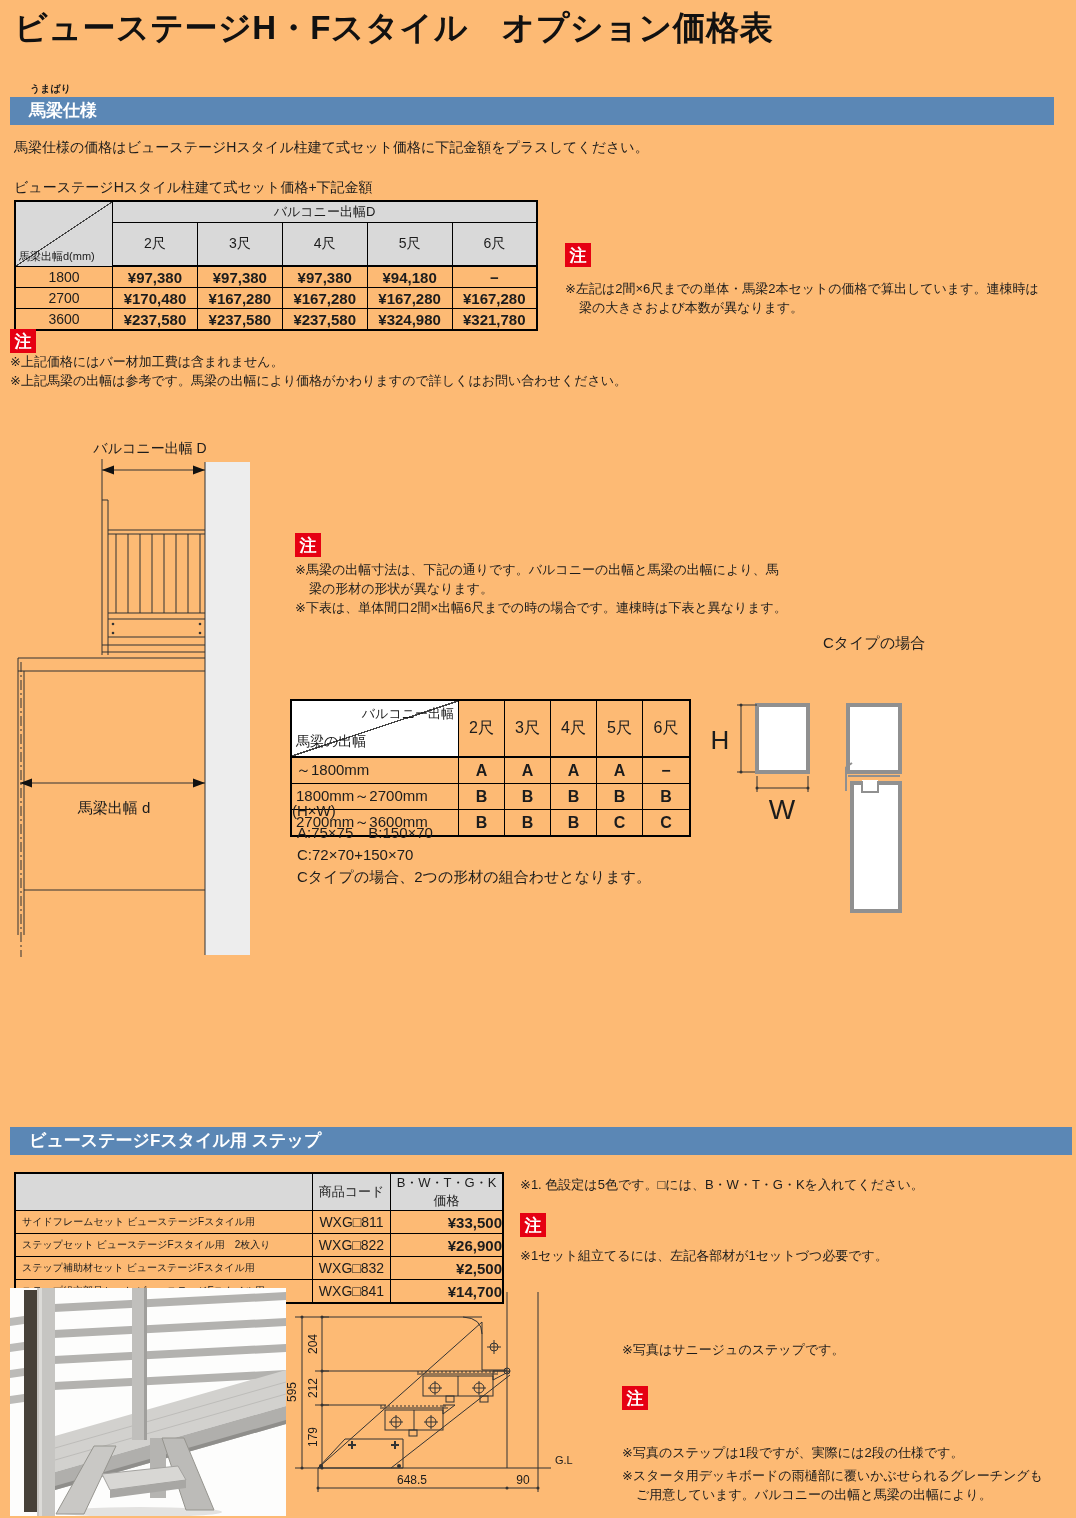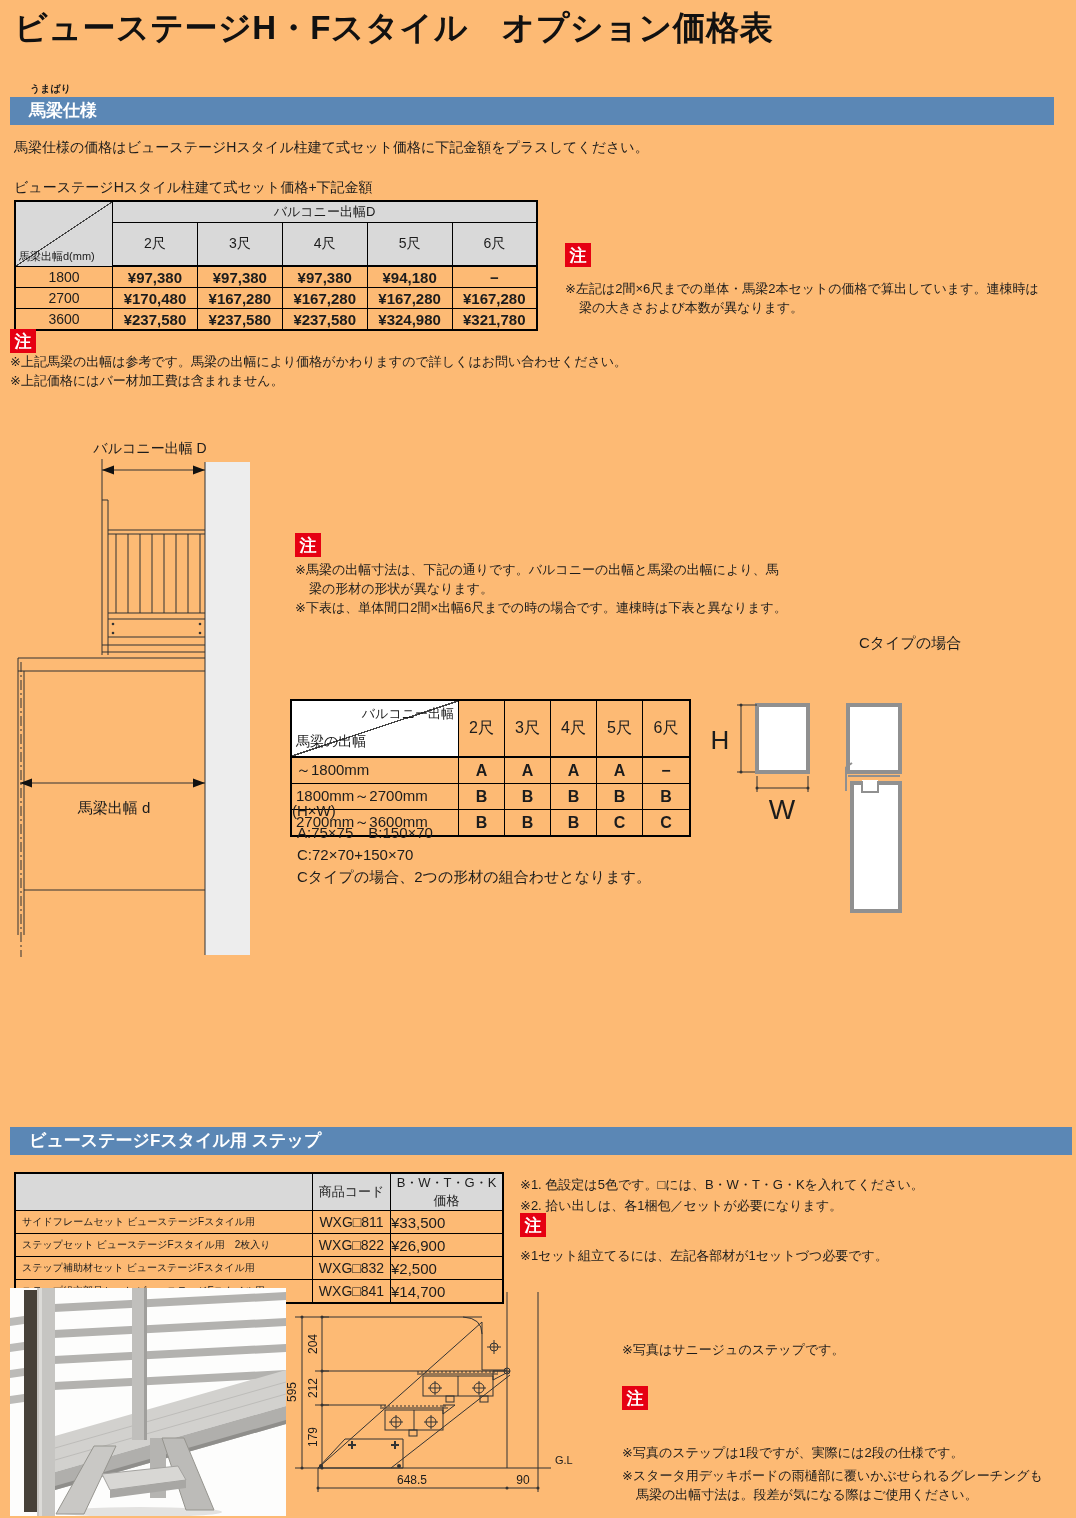--- a/index.html
+++ b/index.html
@@ -38,29 +38,29 @@
   .t2 .corner2{position:relative;background:#fff;
       background-image:linear-gradient(to bottom right,transparent 49.3%,#444 49.3%,#444 50.7%,transparent 50.7%);}
   .t2 .corner2 .ct{position:absolute;right:4px;top:4px;font-size:13px;}
   .t2 .corner2 .cb{position:absolute;left:4px;bottom:5px;font-size:14px;}
   .t2 .ch2{height:55px;font-size:16px;}
   .t2 .rl2{height:25px;font-size:15px;text-align:left;padding-left:4px;}
   .t2 .v2{height:25px;font-size:16px;font-weight:600;}
   .t2 tr.h td{border-bottom:2px solid #000;}
 
   .hw{position:absolute;left:292px;top:800px;font-size:15px;line-height:22px;}
-  .ctype{position:absolute;left:823px;top:634px;font-size:15px;margin-left:36px;}
+  .ctype{position:absolute;left:823px;top:634px;font-size:15px;}
 
   
   .t3{left:14px;top:1172px;width:484px;border:2px solid #000;}
   .t3 td{border:1px solid #000;padding:0;overflow:hidden;}
   .t3 .hd{height:22px;background:#d9d9d9;font-size:13px;text-align:center;}
   .t3 .nm{height:22px;font-size:10px;text-align:left;padding-left:6px;}
   .t3 .cd{height:22px;font-size:14px;text-align:center;}
-  .t3 .pr{height:22px;font-size:15px;font-weight:normal;text-align:left;}
+  .t3 .pr{height:22px;font-size:15px;font-weight:bold;text-align:right;}
 
   svg text{font-family:"Liberation Sans","DejaVu Sans",sans-serif;fill:#1c1c1c;}
   .thin{stroke:#333;stroke-width:1;fill:none;}
 </style>
 </head>
 <body>
 
 <div class="page">
 
   <div class="abs title">ビューステージH・Fスタイル　オプション価格表</div>
@@ -116,22 +116,22 @@
     </table>
 
   <div class="badge" style="left:565px;top:243px;">注</div>
   <div class="note" style="left:565px;top:279px;width:500px;">
     <div>※左記は2間×6尺までの単体・馬梁2本セットの価格で算出しています。連棟時は</div>
     <div class="indent">梁の大きさおよび本数が異なります。</div>
   </div>
 
   <div class="badge" style="left:10px;top:329px;">注</div>
   <div class="note" style="left:10px;top:352px;width:650px;">
+    <div>※上記価格にはバー材加工費は含まれません。</div>
     <div>※上記馬梁の出幅は参考です。馬梁の出幅により価格がかわりますので詳しくはお問い合わせください。</div>
-    <div>※上記価格にはバー材加工費は含まれません。</div>
   </div>
 
   <svg class="abs" style="left:14px;top:437px;" width="250" height="528" viewBox="0 0 250 528">
     <rect x="191" y="25" width="45" height="493" fill="#ededed"></rect>
     <line class="thin" x1="191" y1="25" x2="191" y2="518"></line>
     <text x="136" y="16" font-size="14" text-anchor="middle">バルコニー出幅 D</text>
     <line class="thin" x1="88" y1="33" x2="191" y2="33"></line>
     <polygon points="88,33 100,28.5 100,37.5" fill="#111"></polygon>
     <polygon points="191,33 179,28.5 179,37.5" fill="#111"></polygon>
     <line class="thin" x1="88" y1="22" x2="88" y2="63"></line>
@@ -279,21 +279,20 @@
     <tr>
       <td class="nm">ステップ組立部品セット ビューステージFスタイル用</td>
       <td class="cd">WXG□841</td>
       <td class="pr">¥14,700</td>
     </tr>
   </tbody>
     </table>
 
   <div class="note" style="left:520px;top:1174px;width:540px;line-height:21px;">
     <div>※1. 色設定は5色です。□には、B・W・T・G・Kを入れてください。</div>
-    <div>※2. 拾い出しは、各1梱包／セットが必要になります。</div>
   </div>
   <div class="badge" style="left:520px;top:1213px;">注</div>
   <div class="note" style="left:520px;top:1246px;width:540px;">※1セット組立てるには、左記各部材が1セットづつ必要です。</div>
 
   <svg class="abs" style="left:10px;top:1288px;" width="276" height="228" viewBox="0 0 276 228">
     <rect width="276" height="228" fill="#fdfdfc"></rect>
     <polygon points="44,16 276,4 276,12 44,24" fill="#b3b2af"></polygon>
     <polygon points="44,42 276,30 276,38 44,50" fill="#b3b2af"></polygon>
     <polygon points="44,68 276,56 276,64 44,76" fill="#b3b2af"></polygon>
     <polygon points="44,94 276,82 276,90 44,102" fill="#b3b2af"></polygon>
@@ -390,16 +389,16 @@
       <circle cx="255" cy="196" r="1.5" fill="#333"></circle>
     <text x="129" y="192" font-size="12" text-anchor="middle">648.5</text>
     <text x="240" y="192" font-size="12" text-anchor="middle">90</text>
   </svg>
 
   <div class="badge" style="left:622px;top:1386px;">注</div>
   <div class="note" style="left:622px;top:1340px;width:440px;">※写真はサニージュのステップです。</div>
   <div class="note" style="left:622px;top:1443px;width:440px;">※写真のステップは1段ですが、実際には2段の仕様です。</div>
   <div class="note" style="left:622px;top:1466px;width:450px;">
     <div>※スタータ用デッキボードの雨樋部に覆いかぶせられるグレーチングも</div>
-    <div class="indent">馬梁の出幅寸法は。段差が気になる際はご使用ください。</div>
+    <div class="indent">ご用意しています。バルコニーの出幅と馬梁の出幅により。</div>
   </div>
 
 </div>
 
 </body></html>

